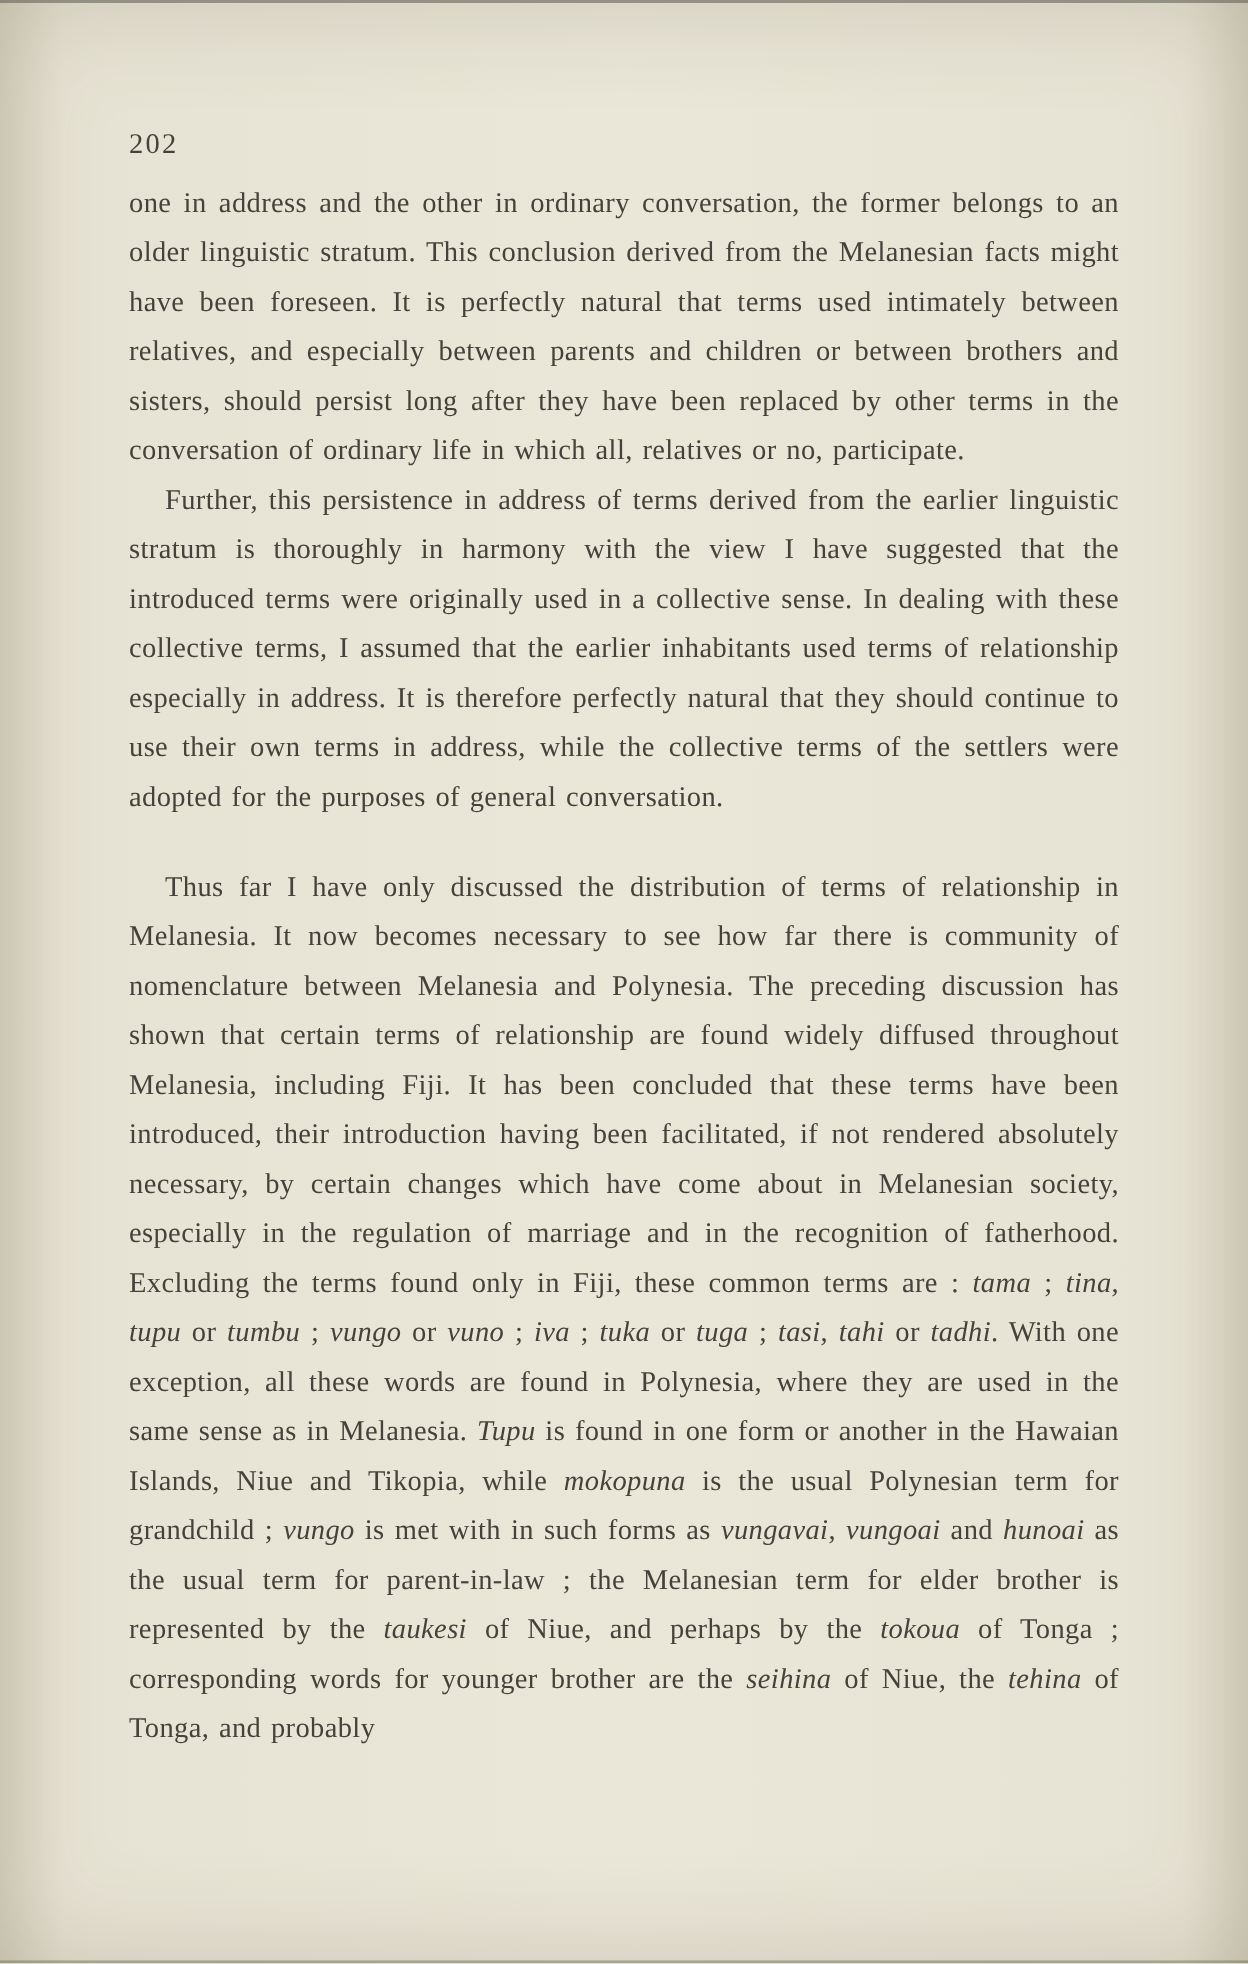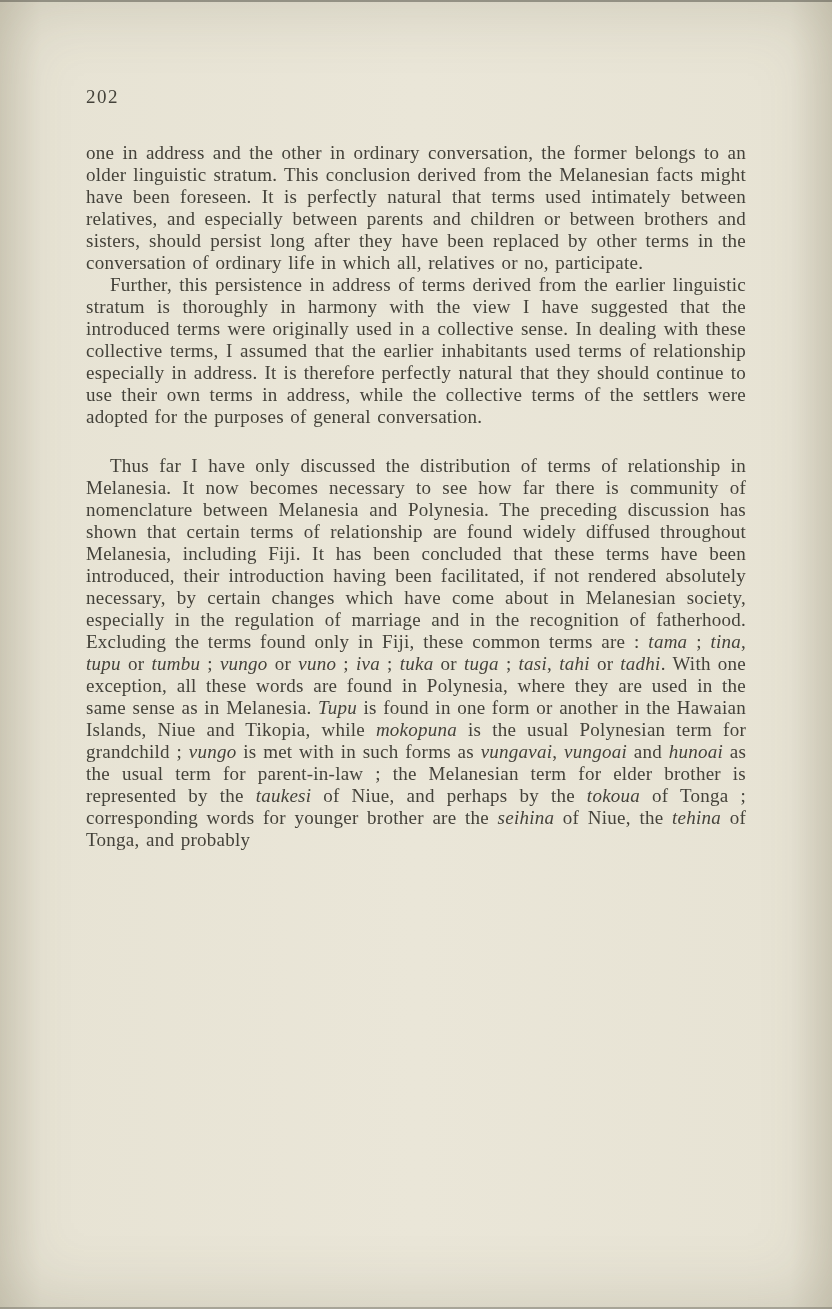--- a/index.html
+++ b/index.html
@@ -24,41 +24,41 @@
     color: #44423a;
   }
   .page-inner {
     box-sizing: border-box;
     padding: 84px 86px 0 86px;
   }
   .page-header {
     display: grid;
     grid-template-columns: 1fr auto 1fr;
     align-items: baseline;
-    margin-bottom: 34px;
+    margin-bottom: 11px;
   }
   .page-number {
     font-size: 19px;
     letter-spacing: 1.5px;
     justify-self: start;
   }
   .page-title {
     font-style: italic;
     font-size: 22px;
     letter-spacing: 0.6px;
     justify-self: center;
   }
   .header-spacer {
     justify-self: end;
   }
   .page-body p.para {
     margin: 0;
     text-align: justify;
     font-size: 19px;
-    line-height: 22px;
+    line-height: 33px;
     letter-spacing: 0.25px;
     word-spacing: 1.5px;
   }
   .page-body p.indent {
     text-indent: 24px;
   }
   .page-body p.section-break {
     margin-top: 27px;
   }
   .em {

